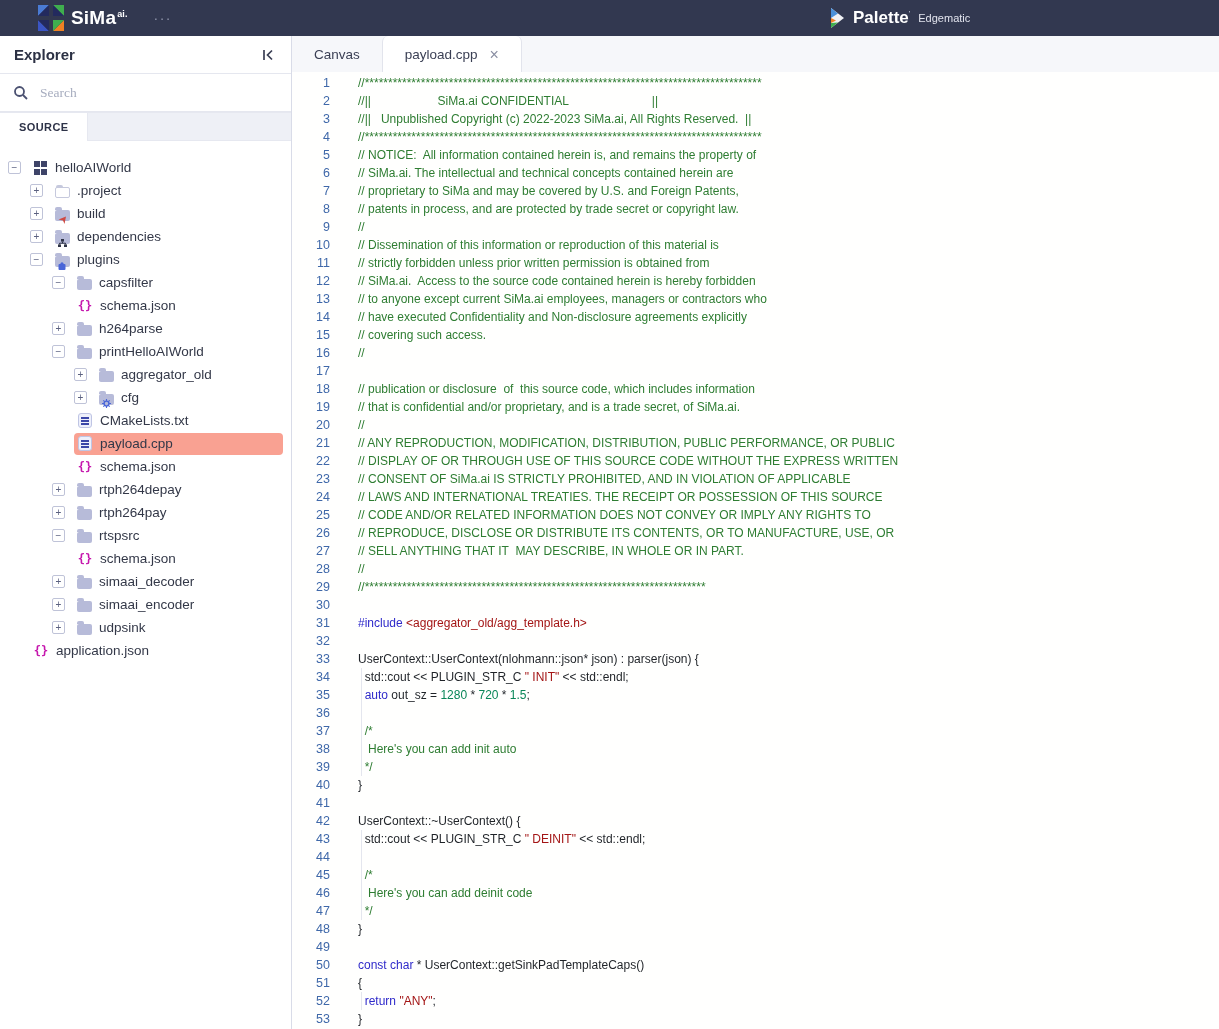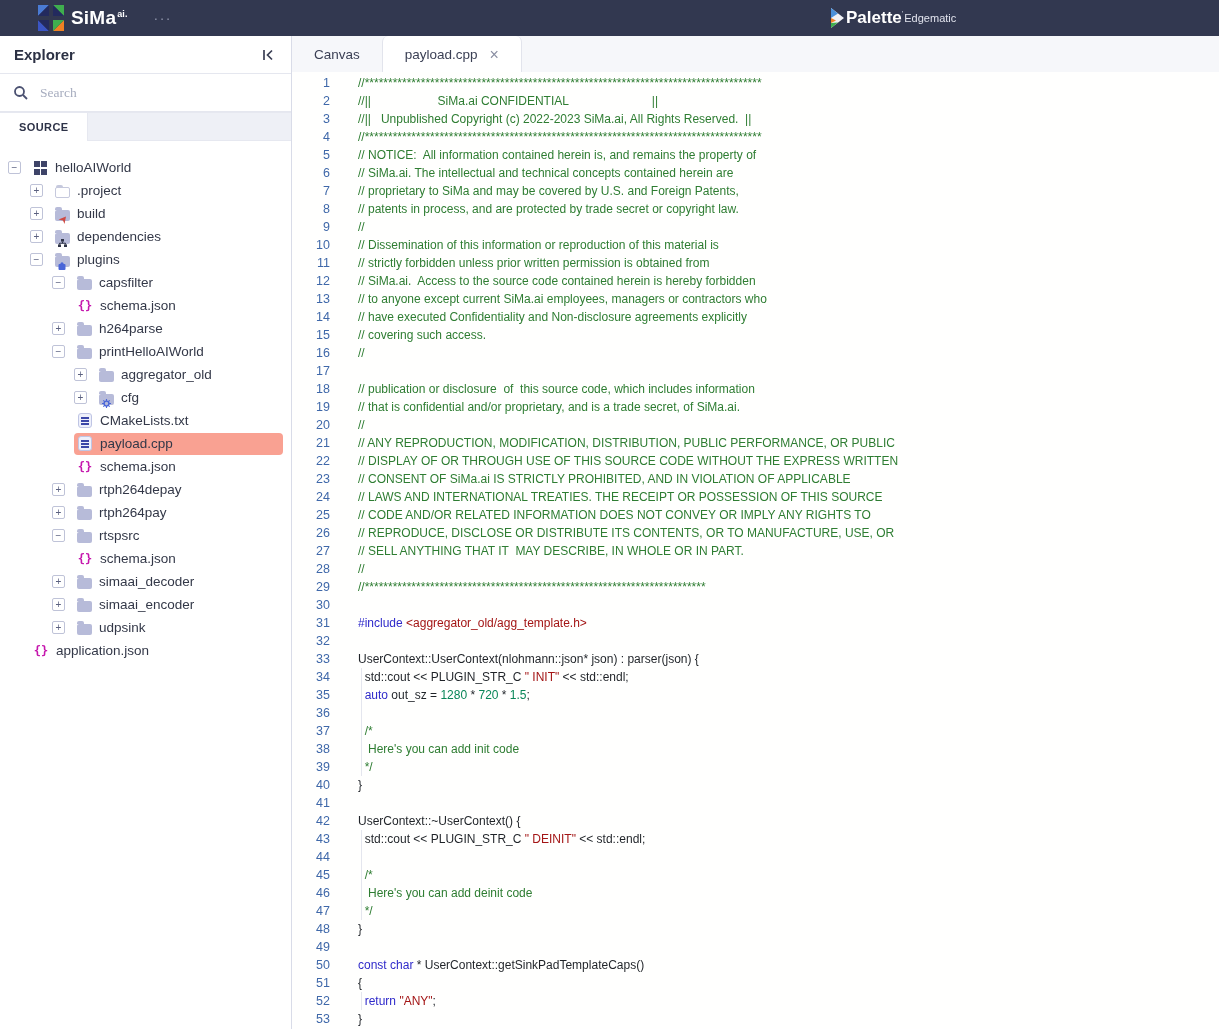--- a/index.html
+++ b/index.html
@@ -6,21 +6,21 @@
   body{width:1219px;height:1029px;position:relative;overflow:hidden;background:#fff;
        font-family:"Liberation Sans",sans-serif;color:#333848;}
 
   
   .topbar{position:absolute;left:0;top:0;width:1219px;height:36px;background:#323850;
           display:flex;align-items:center;padding-left:28px;}
   .sima-logo{margin-left:10px;display:flex;align-items:center}
   .brand{color:#fff;font-size:19px;font-weight:700;margin-left:7px;letter-spacing:.2px}
   .brand sup{font-size:9px;font-weight:700;margin-left:1px}
   .top-dots{color:#8b90a6;font-size:15px;letter-spacing:2px;margin-left:26px;margin-top:-8px}
-  .palette{position:absolute;left:828px;top:0;height:36px;display:flex;align-items:center;}
+  .palette{position:absolute;left:828px;top:0;height:36px;display:flex;align-items:center;gap:7px}
   .palette-name{color:#fff;font-size:17px;font-weight:700}
   .palette-name sup{font-size:8px;font-weight:400;color:#cfd2e0}
   .palette-sub{color:#e2e4ee;font-size:11px;font-weight:400;margin-left:1px}
 
   
   .sidebar{position:absolute;left:0;top:36px;width:291px;bottom:0;background:#fff;
            border-right:1px solid #d9dce8}
   .exp-header{height:37px;border-bottom:1px solid #e5e7ef;display:flex;align-items:center;padding:0 14px}
   .exp-title{font-size:15px;font-weight:700;color:#2c3144}
   .collapse-btn{margin-left:auto;cursor:pointer;display:flex;align-items:center}
@@ -498,21 +498,21 @@
     <div class="cl">
       <span class="ln">36</span>
       <span class="ct g"></span>
     </div>
     <div class="cl">
       <span class="ln">37</span>
       <span class="ct g"><span class="tok-cm">  /*</span></span>
     </div>
     <div class="cl">
       <span class="ln">38</span>
-      <span class="ct g"><span class="tok-cm">   Here's you can add init code</span></span>
+      <span class="ct g"><span class="tok-cm">   Here's you can add init auto</span></span>
     </div>
     <div class="cl">
       <span class="ln">39</span>
       <span class="ct g"><span class="tok-cm">  */</span></span>
     </div>
     <div class="cl">
       <span class="ln">40</span>
       <span class="ct"><span class="tok-pl">}</span></span>
     </div>
     <div class="cl">

